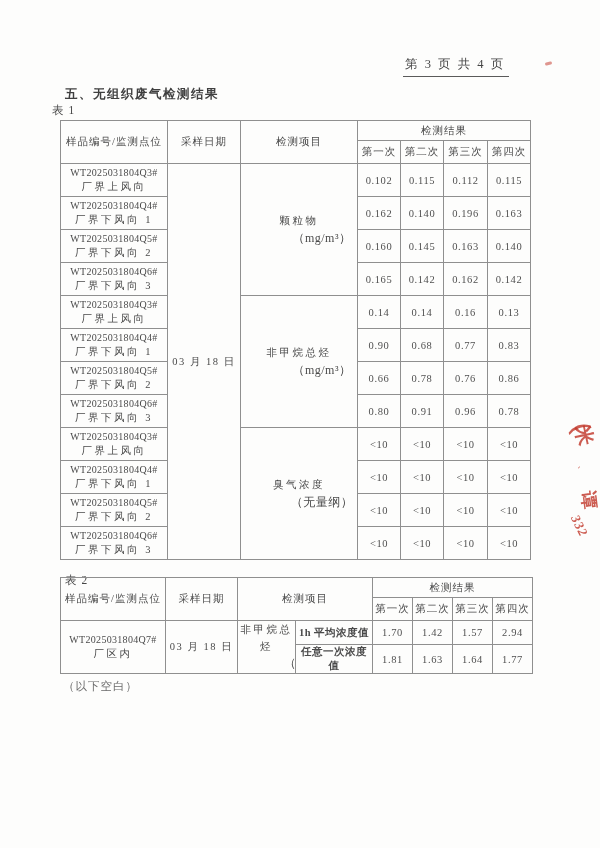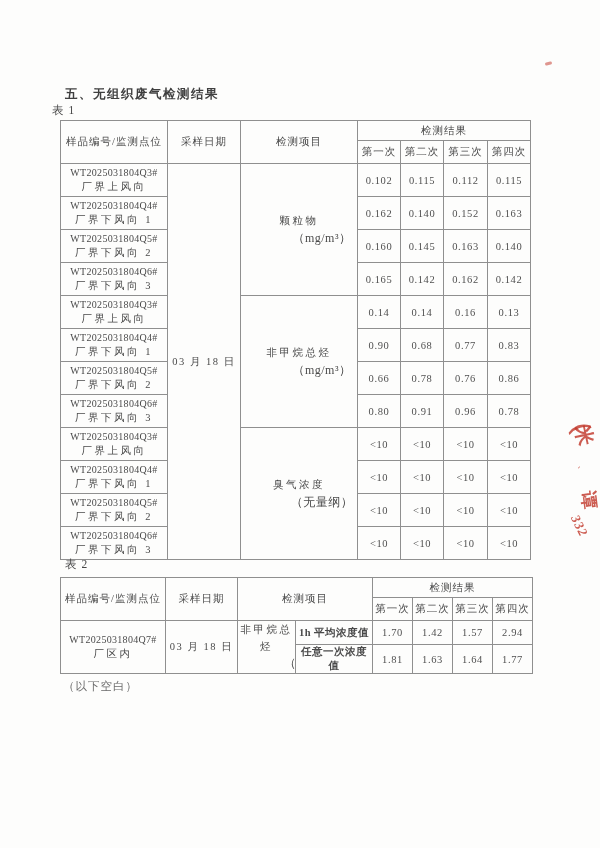--- a/index.html
+++ b/index.html
@@ -12,21 +12,21 @@
     overflow:hidden;
   }
   .page{position:absolute;inset:0;overflow:hidden;}
 
   .doc-no{position:absolute;left:65px;top:58px;font-size:12.5px;letter-spacing:1px;color:#454545;}
   .page-ind{position:absolute;left:403px;top:56px;font-size:12.5px;letter-spacing:2px;color:#454545;
             border-bottom:1px solid #5a5a5a;padding:0 4px 3px 2px;}
   .section-title{position:absolute;left:65px;top:86px;font-size:12.5px;font-weight:bold;letter-spacing:1.5px;color:#3f3f3f;text-align:right;}
   .tbl-label{position:absolute;font-size:11.5px;letter-spacing:1px;color:#454545;}
   .tbl1-label{left:52px;top:103px;}
-  .tbl2-label{left:65px;top:557px;}
+  .tbl2-label{left:65px;top:573px;}
   .below-blank{position:absolute;left:63px;top:679px;font-size:11.5px;letter-spacing:1px;color:#6a6a6a;}
 
   table{border-collapse:collapse;table-layout:fixed;position:absolute;background:transparent;}
   td,th{border:1px solid #8f8f8f;text-align:center;vertical-align:middle;
         font-weight:normal;font-size:10.5px;color:#4a4a4a;padding:0;overflow:hidden;}
   th{letter-spacing:1px;}
   .t1{left:60px;top:120px;width:470px;}
   .t2{left:60px;top:577px;width:472px;}
   .hrow1{height:20px;}
   .hrow2{height:23px;}
@@ -50,20 +50,21 @@
   .stamp .s-char2{left:32px;top:88px;font-size:18px;transform:rotate(83deg);font-weight:bold;}
   .stamp .s-num{left:20px;top:118px;font-size:13px;font-weight:bold;transform:rotate(64deg) skewX(-8deg);letter-spacing:1px;}
   .speck{position:absolute;left:545px;top:62px;width:7px;height:3px;background:rgba(198,66,52,.55);transform:rotate(-12deg);border-radius:2px;}
 </style>
 </head>
 <body>
 
 <div class="page">
 
 
+  <div class="page-ind">第 3 页 共 4 页</div>
 
   <div class="section-title">五、无组织废气检测结果</div>
 
   <div class="tbl-label tbl1-label">表 1</div>
 
   <table class="t1">
     <colgroup>
       <col style="width:107px">
         <col style="width:73px">
         <col style="width:117px">
@@ -102,21 +103,21 @@
         <td class="val">0.112</td>
         <td class="val">0.115</td>
       </tr>
       <tr>
         <td>
             <div class="sample-id">WT2025031804Q4#</div>
             <div class="sample-loc">厂界下风向 1</div>
           </td>
         <td class="val">0.162</td>
         <td class="val">0.140</td>
-        <td class="val">0.152</td>
+        <td class="val">0.196</td>
         <td class="val">0.163</td>
       </tr>
       <tr>
         <td>
             <div class="sample-id">WT2025031804Q5#</div>
             <div class="sample-loc">厂界下风向 2</div>
           </td>
         <td class="val">0.160</td>
         <td class="val">0.145</td>
         <td class="val">0.163</td>

